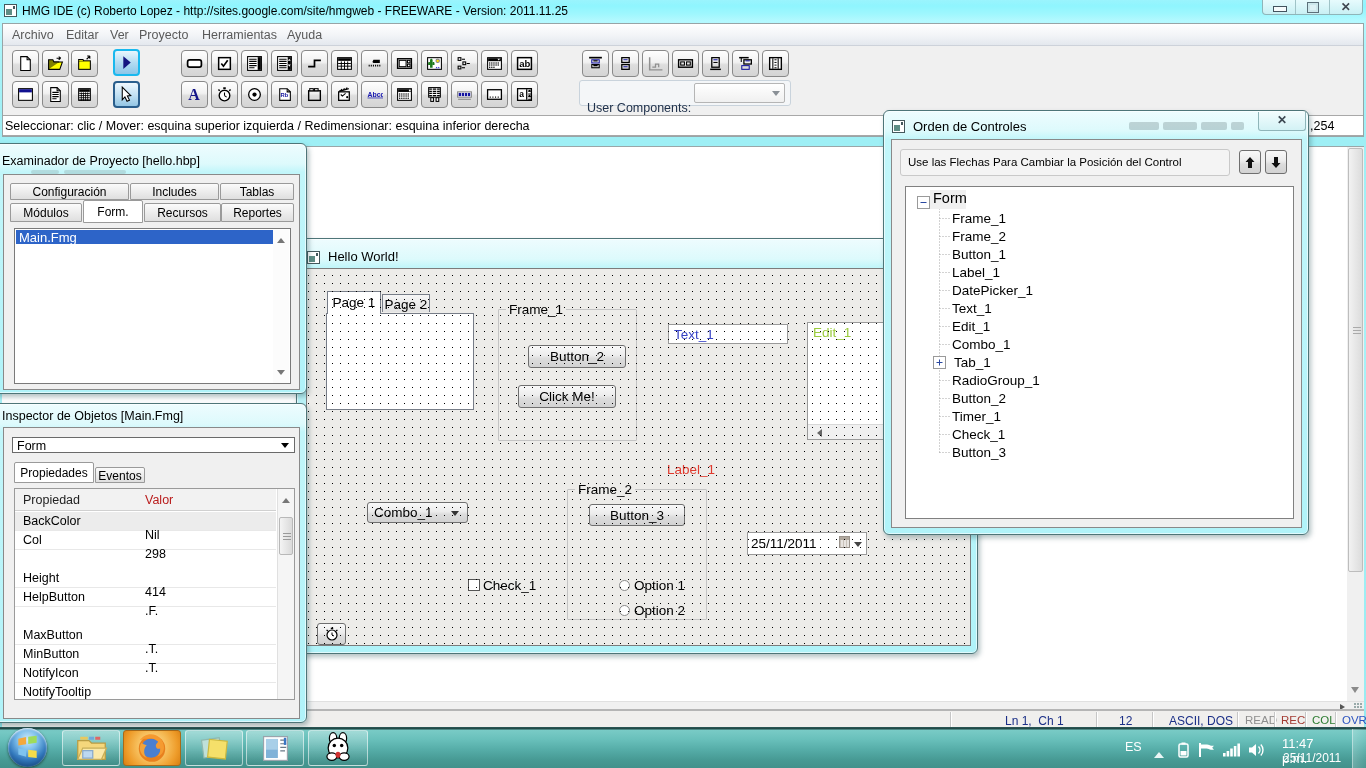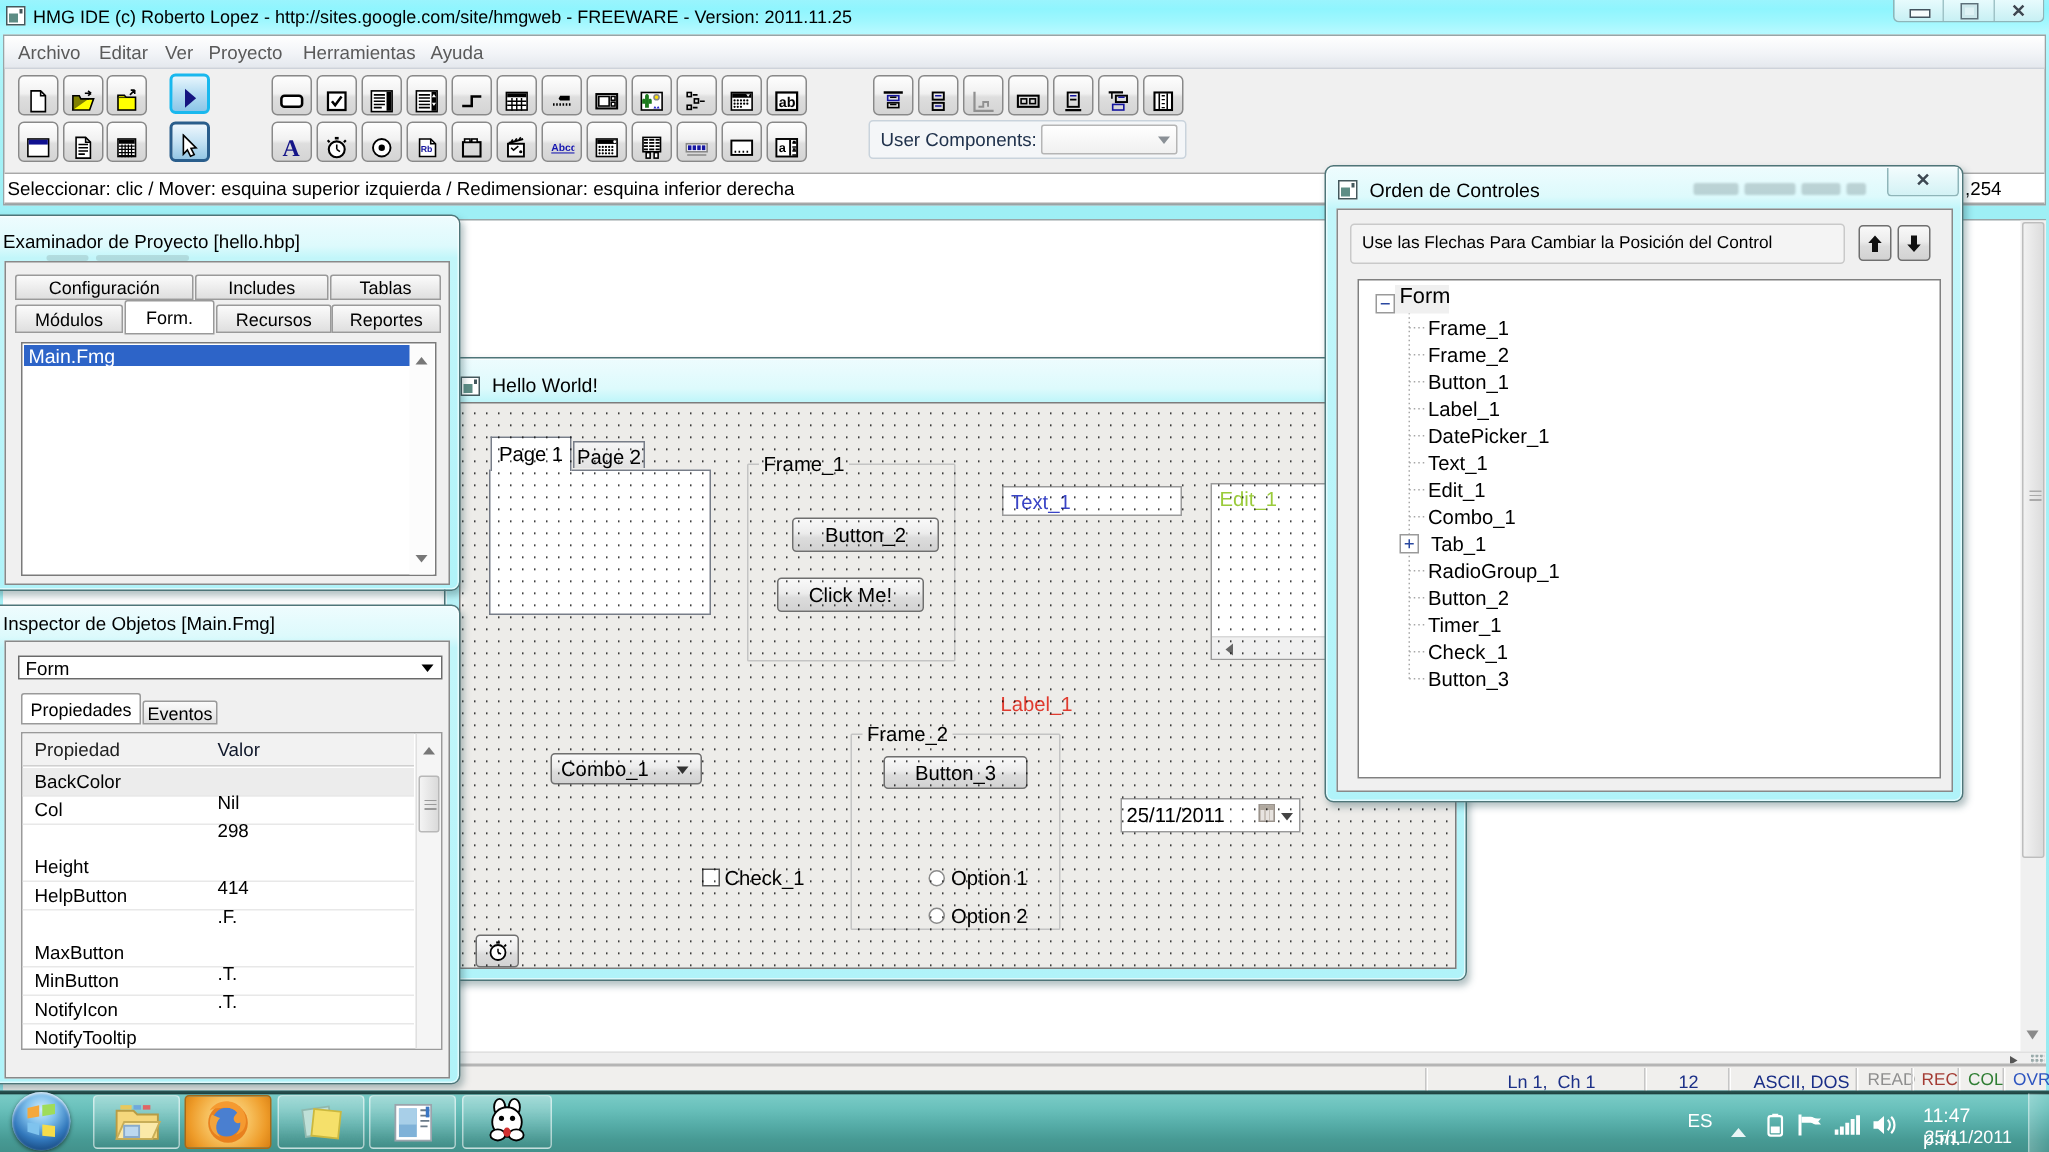--- a/index.html
+++ b/index.html
@@ -22,21 +22,21 @@
 .wcls:after{content:"\2715";position:absolute;left:11px;top:0px;font-size:12px;font-weight:bold;color:#3d4852;text-shadow:0 0 1px #fff}
 
 #apppanel{left:2px;top:23px;width:1362px;height:114px;background:#f0f0f0;border:1px solid #98a4a6}
 #menubar{position:absolute;left:0;top:0;width:1360px;height:22px;background:linear-gradient(180deg,#ffffff,#f2f4f7 55%,#e4e8ee);border-bottom:1px solid #cdd2da}
 #menubar span{position:absolute;top:4px;font-size:12.5px;color:#5a5a5a}
 #hintbar{position:absolute;left:0;top:91px;width:1360px;height:21px;background:#fff;border-top:1px solid #a8a8a8;border-bottom:1px solid #a8a8a8}
 #hintbar .h1{position:absolute;left:2px;top:3px;font-size:12.5px;color:#000}
 #hintbar .h2{position:absolute;left:1307px;top:3px;font-size:12.5px;color:#000}
 
 .tb{position:absolute;width:27px;height:27px;border:1px solid #898989;border-radius:4px;
- background:linear-gradient(180deg,#fefefe,#f1f1f1 45%,#dedede 55%,#d4d4d4);display:flex;align-items:flex-end;justify-content:center}
+ background:linear-gradient(180deg,#fefefe,#f1f1f1 45%,#dedede 55%,#d4d4d4);display:flex;align-items:center;justify-content:center}
 .tbsel{border:2px solid #19b8ee;background:linear-gradient(180deg,#e8f6fd,#b4dcf2 50%,#8cc6e8)}
 .tbsel2{border:2px solid #2a5e8c;background:linear-gradient(180deg,#eef7fd,#c4e2f4 50%,#94c6e4)}
 
 #mdi{left:2px;top:146px;width:1362px;height:564px;background:#fff;border-top:1px solid #9aa6a8}
 #vscroll{position:absolute;left:1345px;top:0;width:17px;height:554px;background:#f0f0f0}
 #vthumb{position:absolute;left:1px;top:1px;width:15px;height:424px;background:linear-gradient(90deg,#f2f2f2,#dcdcdc);border:1px solid #bdbdbd;border-radius:2px}
 #vgrip{position:absolute;left:4px;top:178px;width:8px;height:7px;
  background:repeating-linear-gradient(180deg,#aaa 0 1px,transparent 1px 3px)}
 #vdown{position:absolute;left:4px;top:540px;width:0;height:0;border:4px solid transparent;border-top:6px solid #8a8a8a}
 #hscroll{position:absolute;left:0;top:554px;width:1362px;height:10px;background:#f0f0f0;border-top:1px solid #e0e0e0}
@@ -420,21 +420,21 @@
         </div>
       <div class="tb" style="left:759px;top:26px">
           <svg width="17" height="17" viewBox="0 0 16 16">
             <rect x="2.5" y="2.5" width="11" height="11" fill="#fff" stroke="#000" stroke-width="1.3"></rect>
             <path d="M5.5 3v10M10.5 3v10" stroke="#000"></path>
             <path d="M7 4.5h2M7 7h2M7 9.5h2M7 12h2" stroke="#000" stroke-width=".9"></path>
           </svg>
         </div>
 
       <div style="position:absolute;left:576px;top:56px;width:212px;height:26px;background:#f4f6f8;border:1px solid #c9d3dc;border-radius:3px"></div>
-      <div style="position:absolute;left:584px;top:62px;font-size:12.5px;color:#20324c">User Components:</div>
+      <div style="position:absolute;left:584px;top:77px;font-size:12.5px;color:#20324c">User Components:</div>
       <div style="position:absolute;left:691px;top:59px;width:91px;height:20px;background:linear-gradient(180deg,#fff,#f0f0f0);border:1px solid #b5b5b5;border-radius:2px">
         <span style="position:absolute;right:4px;top:7px;width:0;height:0;border:4px solid transparent;border-top:5px solid #8a9096"></span>
       </div>
     </div>
     <div id="hintbar">
       <div class="h1">Seleccionar: clic / Mover: esquina superior izquierda / Redimensionar: esquina inferior derecha</div>
       <div class="h2">,254</div>
     </div>
   </div>
 
@@ -574,21 +574,21 @@
         <span style="position:absolute;left:4px;top:1px;font-size:12.5px">Form</span>
         <span style="position:absolute;right:5px;top:5px;width:0;height:0;border:4px solid transparent;border-top:5px solid #000"></span>
       </div>
 
       <div class="tab tabact" style="left:10px;top:34px;width:80px;height:21px;line-height:20px">Propiedades</div>
       <div class="tab" style="left:91px;top:39px;width:50px;height:16px;line-height:16px">Eventos</div>
 
       <div style="position:absolute;left:10px;top:60px;width:281px;height:212px;background:#fff;border:1px solid #9a9a9a;font-size:12.5px;overflow:hidden">
         <div style="position:absolute;left:0;top:0;width:261px;height:22px;background:#f2f2f2;border-bottom:1px solid #d0d0d0">
           <span style="position:absolute;left:8px;top:4px;color:#222">Propiedad</span>
-          <span style="position:absolute;left:130px;top:4px;color:#0f172a">Valor</span>
+          <span style="position:absolute;left:130px;top:4px;color:#b91c1c">Valor</span>
         </div>
         <div class="prow" style="top:23px;background:#ececec">
             <s1>BackColor</s1>
             <s2>Nil</s2>
           </div>
         <div class="prow" style="top:42px">
             <s1>Col</s1>
             <s2>298</s2>
           </div>
         <div class="prow" style="top:80px">

